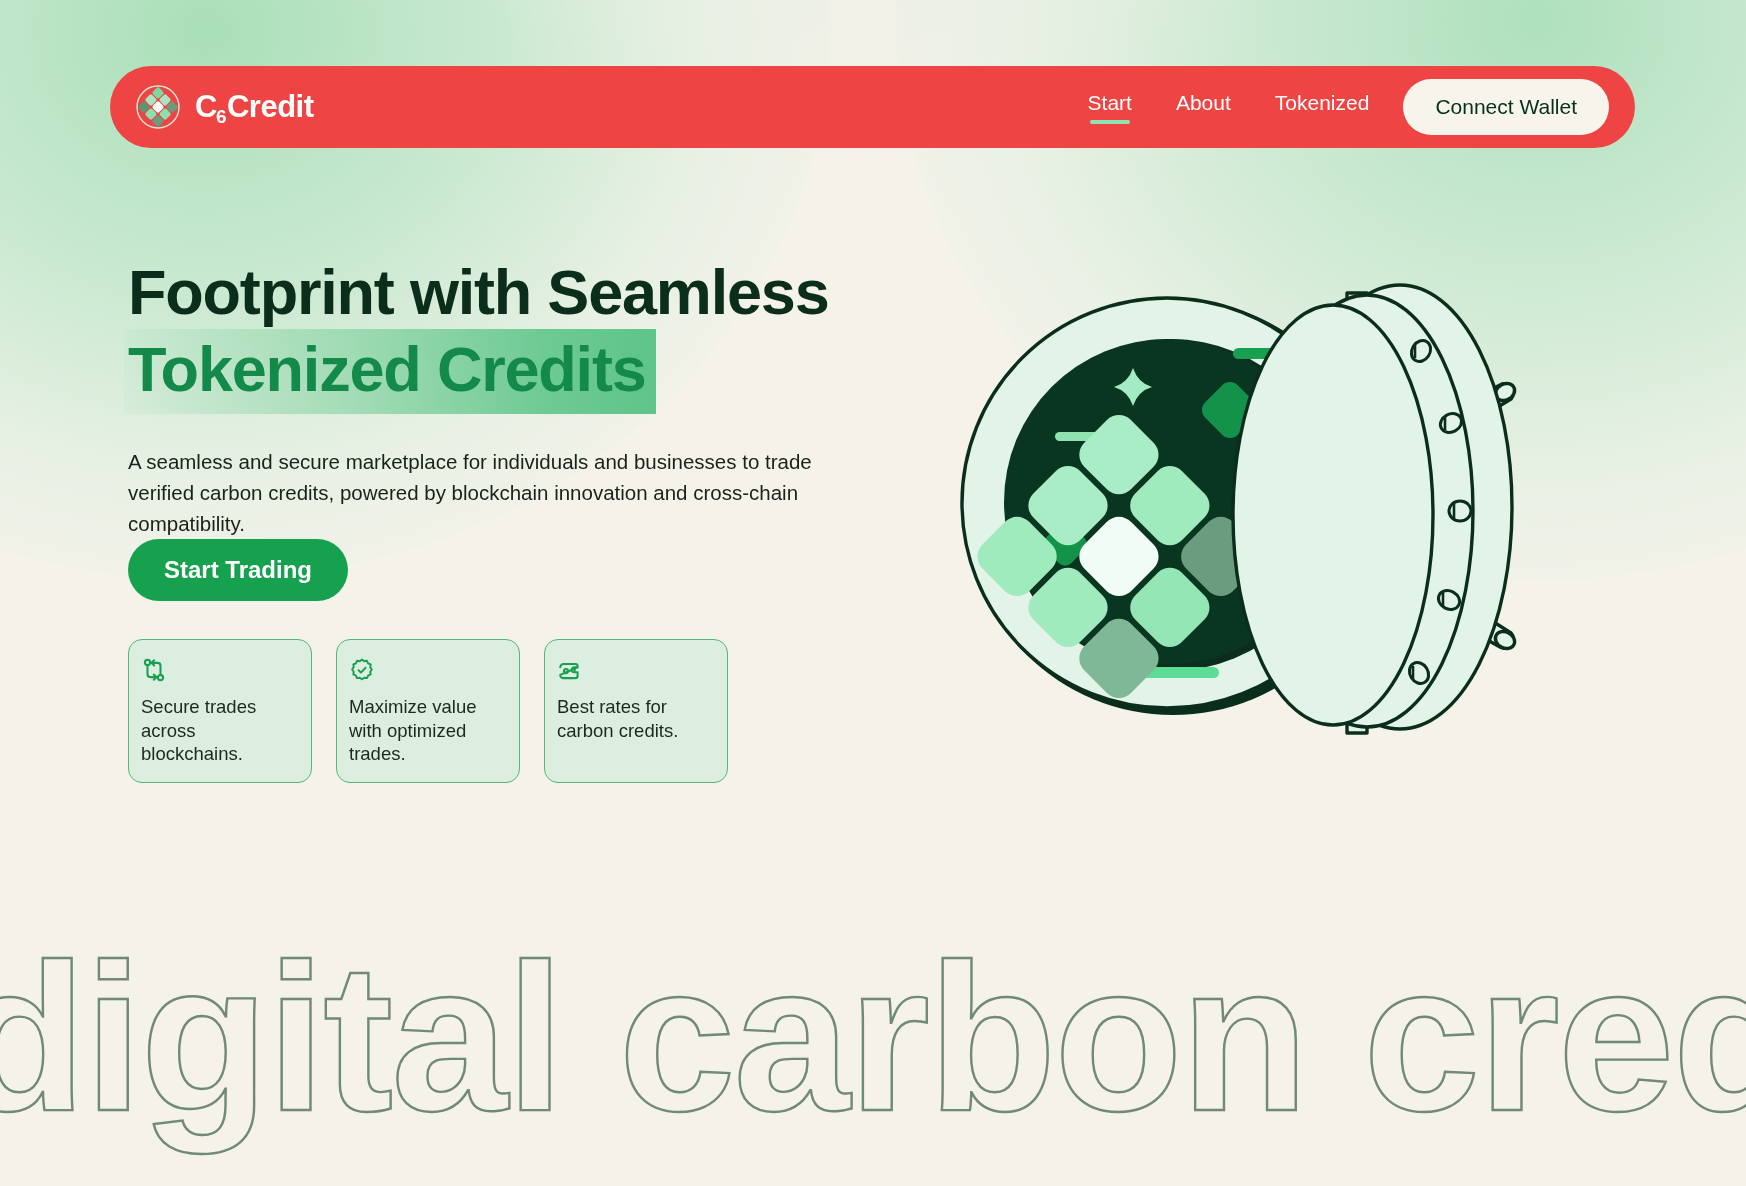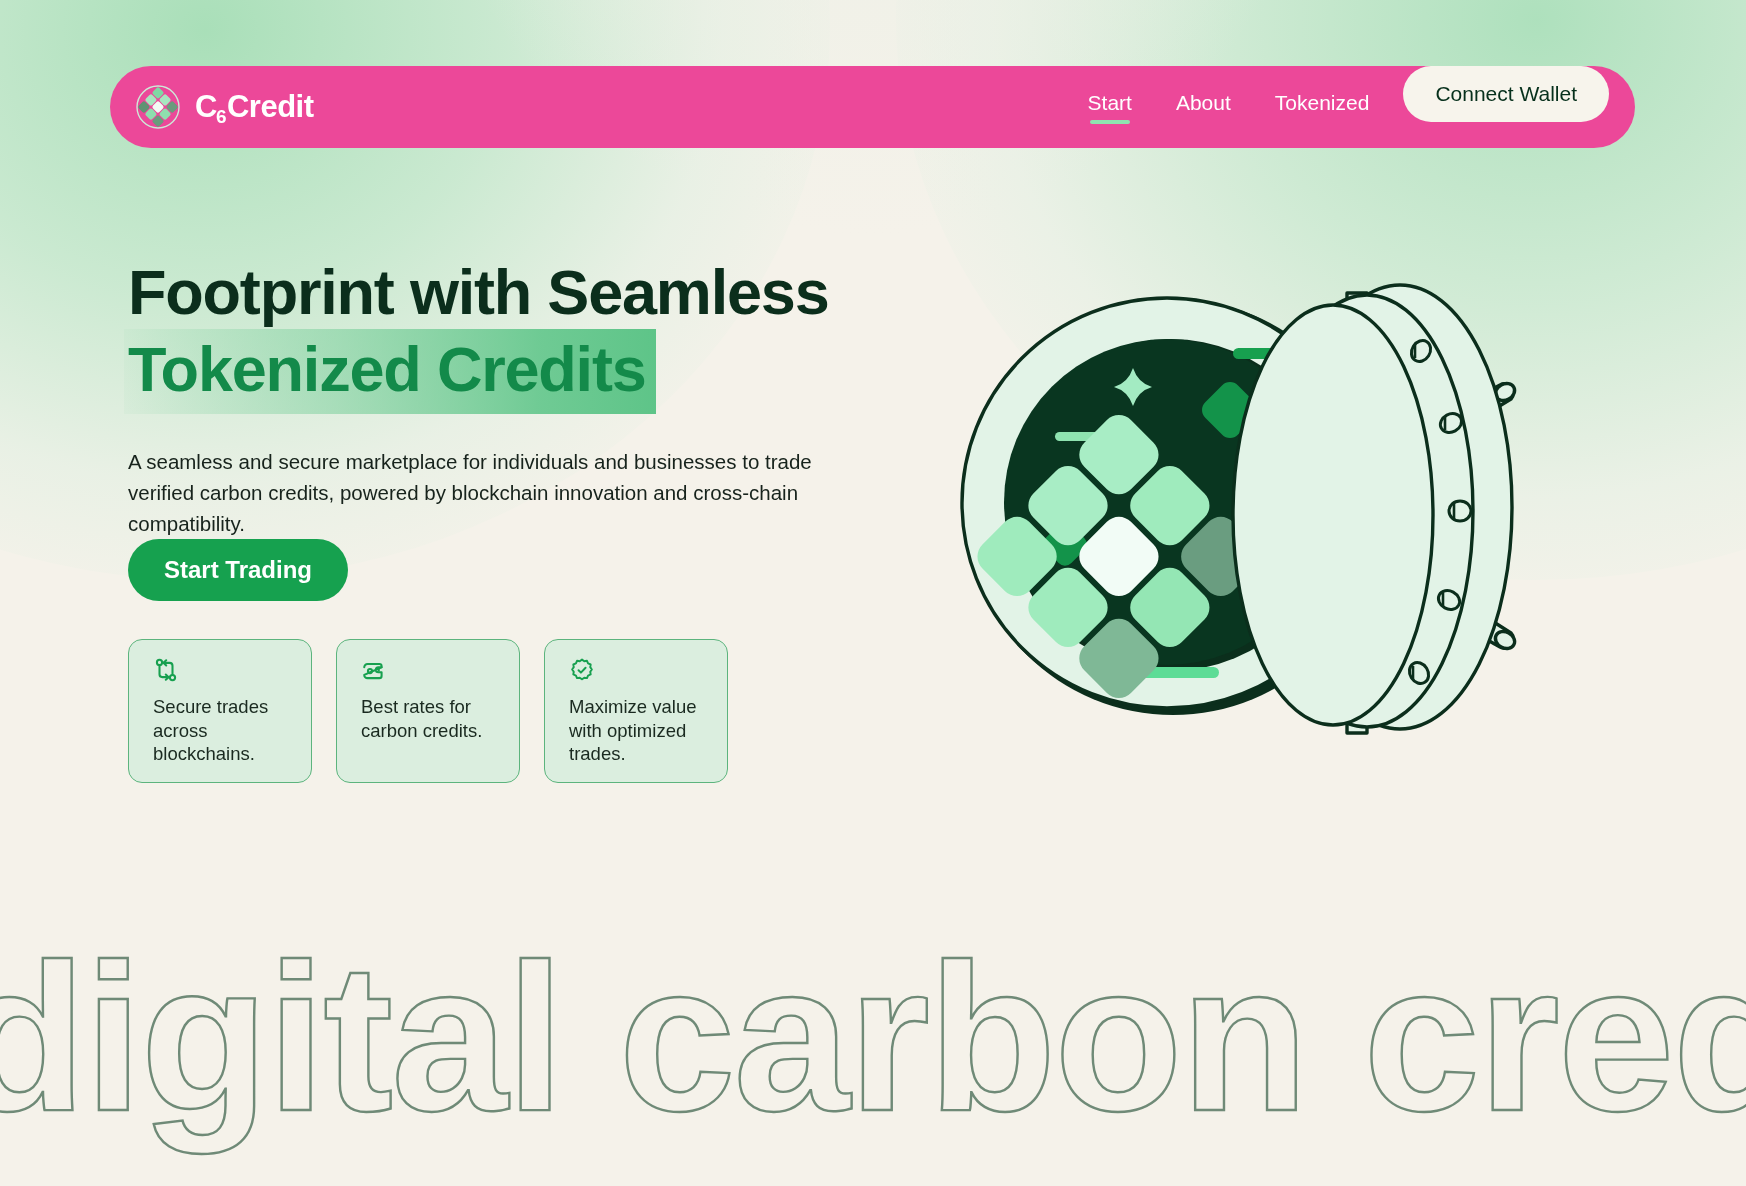--- a/index.html
+++ b/index.html
@@ -55,23 +55,24 @@
     pointer-events: none;
   }
 
   
   .navbar {
     position: absolute;
     left: 110px;
     top: 66px;
     width: 1525px;
     height: 82px;
-    background: #ec4899;
+    background: #ef4444;
     border-radius: 41px;
     display: flex;
+    align-items: center;
     z-index: 20;
   }
 
   .brand {
     display: flex;
     align-items: center;
     gap: 14px;
     margin-left: 25px;
   }
   .brand-mark {
@@ -188,21 +189,21 @@
     margin-top: 38px;
     display: flex;
     gap: 24px;
   }
   .card {
     width: 184px;
     min-height: 123px;
     background: #dbeedf;
     border: 1.6px solid #5cb47d;
     border-radius: 14px;
-    padding: 17px 16px 16px 24px;
+    padding: 17px 16px 16px 12px;
   }
   .card-icon {
     width: 26px;
     height: 26px;
     margin-bottom: 12px;
   }
   .card-text {
     font-size: 18.5px;
     line-height: 1.28;
     color: #1a2a20;
@@ -306,38 +307,38 @@
             <path d="M11.8 16.2 L14.4 18.6 L11.8 21"></path>
             <path d="M18 16.4 V8 a2.6 2.6 0 0 0-2.6-2.6 H10"></path>
             <path d="M12.2 7.8 L9.6 5.4 L12.2 3"></path>
           </svg>
         </div>
         <div class="card-text">Secure trades across blockchains.</div>
       </div>
 
       <div class="card">
         <div class="card-icon">
+          <svg width="26" height="26" viewBox="0 0 24 24" fill="none" stroke="#17a04f" stroke-width="1.8" stroke-linecap="round" stroke-linejoin="round">
+            <path d="M12 2.4 l2.1 1.5 2.5-.4 1 2.4 2.4 1 -.4 2.5 1.5 2.1 -1.5 2.1 .4 2.5 -2.4 1 -1 2.4 -2.5-.4 -2.1 1.5 -2.1-1.5 -2.5 .4 -1-2.4 -2.4-1 .4-2.5 -1.5-2.1 1.5-2.1 -.4-2.5 2.4-1 1-2.4 2.5 .4 z"></path>
+            <path d="M8.8 12.2 l2.2 2.2 4.3-4.5"></path>
+          </svg>
+        </div>
+        <div class="card-text">Maximize value with optimized trades.</div>
+      </div>
+
+      <div class="card">
+        <div class="card-icon">
           <svg width="26" height="26" viewBox="0 0 24 24" fill="none" stroke="#17a04f" stroke-width="1.9" stroke-linecap="round" stroke-linejoin="round">
             <path d="M3 9.5 a3 3 0 0 1 3-3 h11 a2 2 0 0 1 2 2 v1"></path>
             <path d="M19 9.5 h-3 a2.3 2.3 0 0 0 0 4.6 h3 v3.4 a2 2 0 0 1-2 2 H6 a3 3 0 0 1-3-3 z"></path>
             <circle cx="8.3" cy="13" r="1.9"></circle>
             <path d="M16.4 11.6 v1.1"></path>
           </svg>
         </div>
         <div class="card-text">Best rates for carbon credits.</div>
-      </div>
-
-      <div class="card">
-        <div class="card-icon">
-          <svg width="26" height="26" viewBox="0 0 24 24" fill="none" stroke="#17a04f" stroke-width="1.8" stroke-linecap="round" stroke-linejoin="round">
-            <path d="M12 2.4 l2.1 1.5 2.5-.4 1 2.4 2.4 1 -.4 2.5 1.5 2.1 -1.5 2.1 .4 2.5 -2.4 1 -1 2.4 -2.5-.4 -2.1 1.5 -2.1-1.5 -2.5 .4 -1-2.4 -2.4-1 .4-2.5 -1.5-2.1 1.5-2.1 -.4-2.5 2.4-1 1-2.4 2.5 .4 z"></path>
-            <path d="M8.8 12.2 l2.2 2.2 4.3-4.5"></path>
-          </svg>
-        </div>
-        <div class="card-text">Maximize value with optimized trades.</div>
       </div>
 
     </div>
   </div>
 
   <div class="hero-art">
     <svg width="690" height="470" viewBox="0 0 690 470">
 
       <g stroke="#0b2e1c" stroke-width="3.4" fill="#e2f3e7" stroke-linejoin="round">
         <path d="M470 150 L545 110 a9 9 0 0 1 11 14 L487 166 z"></path>

